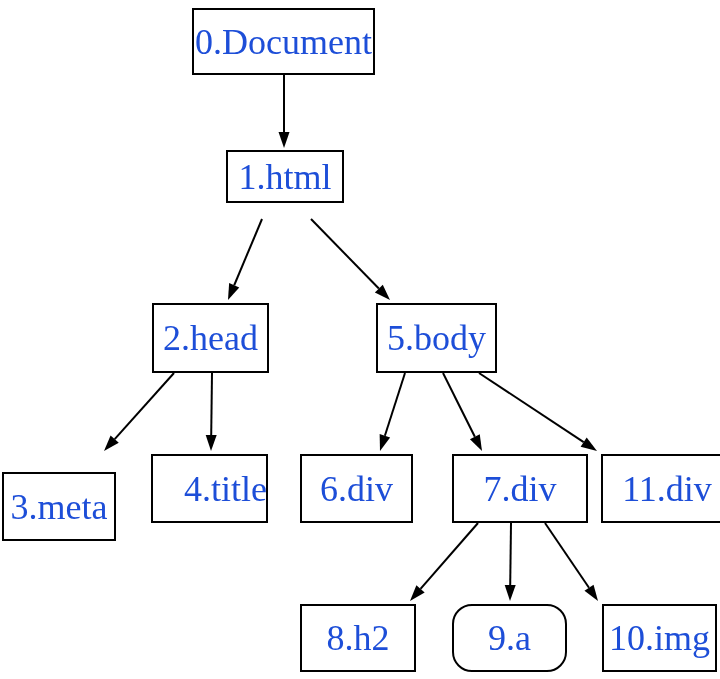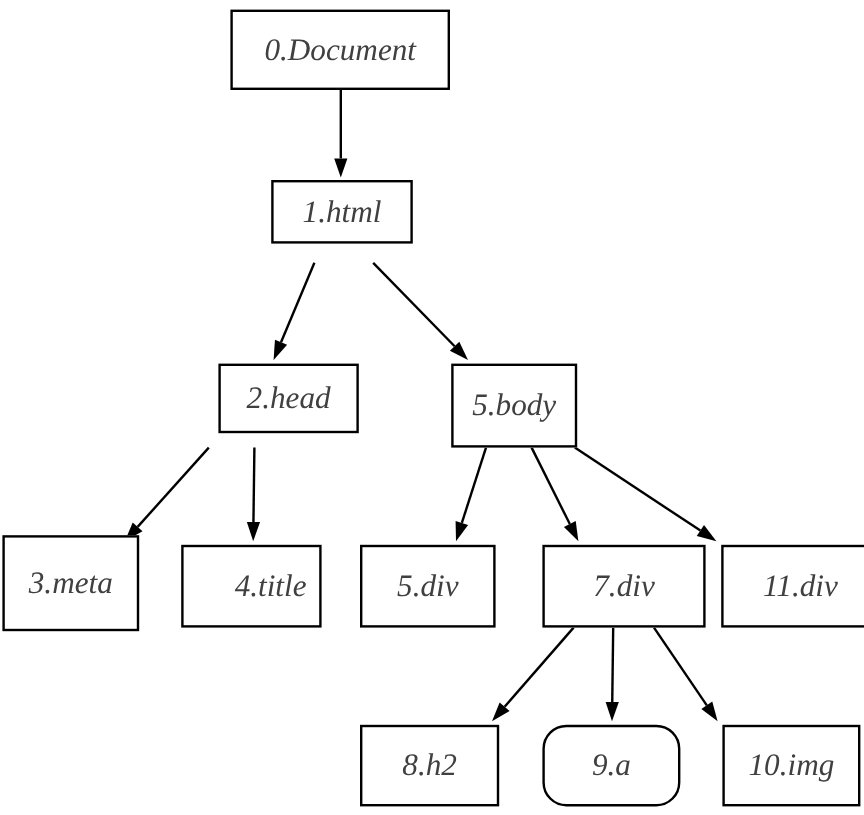--- a/index.html
+++ b/index.html
@@ -26,26 +26,25 @@
   .node {
     position: absolute;
     box-sizing: border-box;
     border: 2px solid #000000;
     background: #ffffff;
     display: flex;
     align-items: center;
     justify-content: center;
   }
   .node-label {
-    font-size: 26px;
+    font-size: 36px;
     line-height: 1;
-    color: #404040;
+    color: #1d4ed8;
     white-space: nowrap;
     letter-spacing: 0px;
-    font-style: italic;
   }
 </style>
 </head>
 <body>
 
 <div id="canvas">
   <svg id="edges" viewBox="0 0 720 679" xmlns="http://www.w3.org/2000/svg">
       <g>
         <line x1="284" y1="75" x2="284" y2="132" stroke="#000000" stroke-width="2"></line>
         <polygon points="278.5,132 289.5,132 284,148" fill="#000000"></polygon>
@@ -91,34 +90,34 @@
         <polygon points="584.4585007160883,590.8571307243059 593.556861237307,584.6749113957854 598,601" fill="#000000"></polygon>
       </g>
     </svg>
   <div id="nodes">
       <div class="node" style="left: 192px; top: 8px; width: 183px; height: 67px; border-color: rgb(0, 0, 0); background: rgb(255, 255, 255);">
         <span class="node-label">0.Document</span>
       </div>
       <div class="node" style="left: 226px; top: 150px; width: 118px; height: 53px; border-color: rgb(0, 0, 0); background: rgb(255, 255, 255);">
         <span class="node-label">1.html</span>
       </div>
-      <div class="node" style="left: 152px; top: 303px; width: 117px; height: 58px; border-color: rgb(0, 0, 0); background: rgb(255, 255, 255); margin-left: 30px;">
+      <div class="node" style="left: 152px; top: 303px; width: 117px; height: 70px; border-color: rgb(0, 0, 0); background: rgb(255, 255, 255);">
         <span class="node-label">2.head</span>
       </div>
-      <div class="node" style="left: 376px; top: 303px; width: 105px; height: 70px; border-color: rgb(0, 0, 0); background: rgb(255, 255, 255);">
+      <div class="node" style="left: 376px; top: 303px; width: 121px; height: 70px; border-color: rgb(0, 0, 0); background: rgb(255, 255, 255);">
         <span class="node-label">5.body</span>
       </div>
-      <div class="node" style="left: 2px; top: 446px; width: 114px; height: 80px; border-color: rgb(0, 0, 0); background: rgb(255, 255, 255);">
+      <div class="node" style="left: 2px; top: 472px; width: 114px; height: 69px; border-color: rgb(0, 0, 0); background: rgb(255, 255, 255);">
         <span class="node-label">3.meta</span>
       </div>
       <div class="node" style="left: 151px; top: 454px; width: 117px; height: 69px; border-color: rgb(0, 0, 0); background: rgb(255, 255, 255); padding-left: 32px;">
         <span class="node-label">4.title</span>
       </div>
       <div class="node" style="left: 300px; top: 454px; width: 113px; height: 69px; border-color: rgb(0, 0, 0); background: rgb(255, 255, 255);">
-        <span class="node-label">5.div</span>
+        <span class="node-label">6.div</span>
       </div>
       <div class="node" style="left: 452px; top: 454px; width: 136px; height: 69px; border-color: rgb(0, 0, 0); background: rgb(255, 255, 255);">
         <span class="node-label">7.div</span>
       </div>
       <div class="node" style="left: 601px; top: 454px; width: 132px; height: 69px; border-color: rgb(0, 0, 0); background: rgb(255, 255, 255);">
         <span class="node-label">11.div</span>
       </div>
       <div class="node" style="left: 300px; top: 604px; width: 116px; height: 68px; border-color: rgb(0, 0, 0); background: rgb(255, 255, 255);">
         <span class="node-label">8.h2</span>
       </div>

